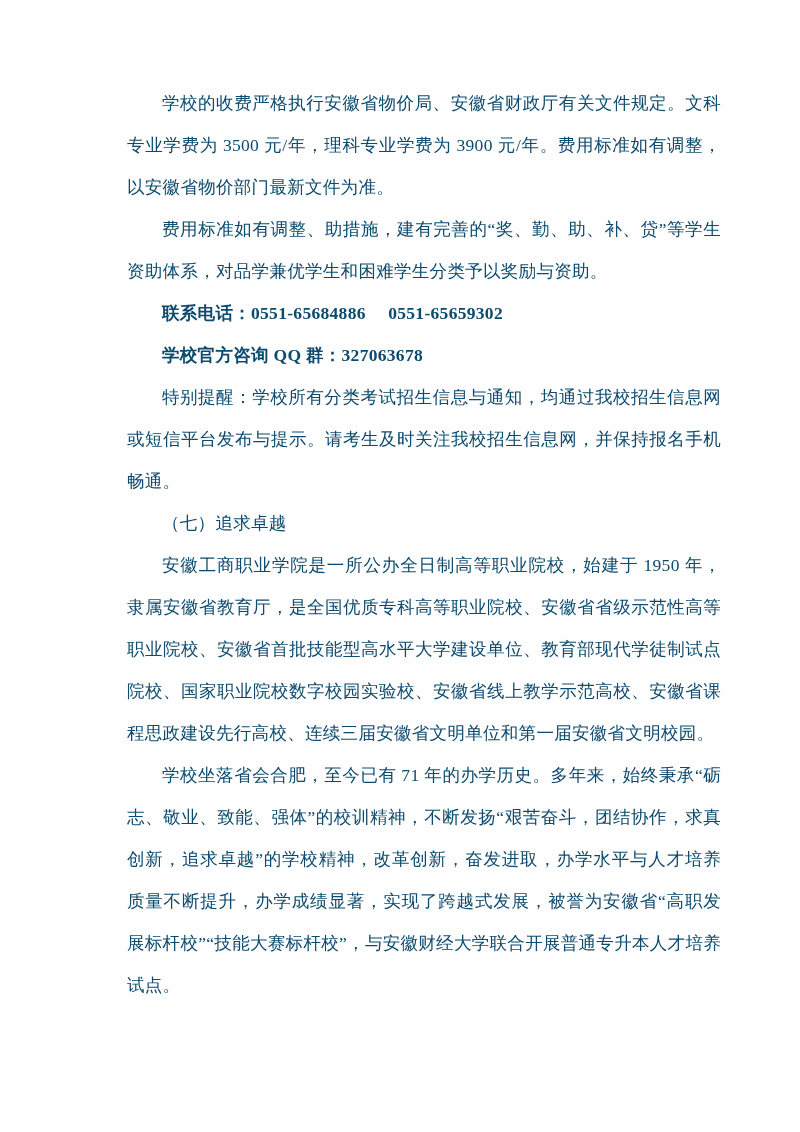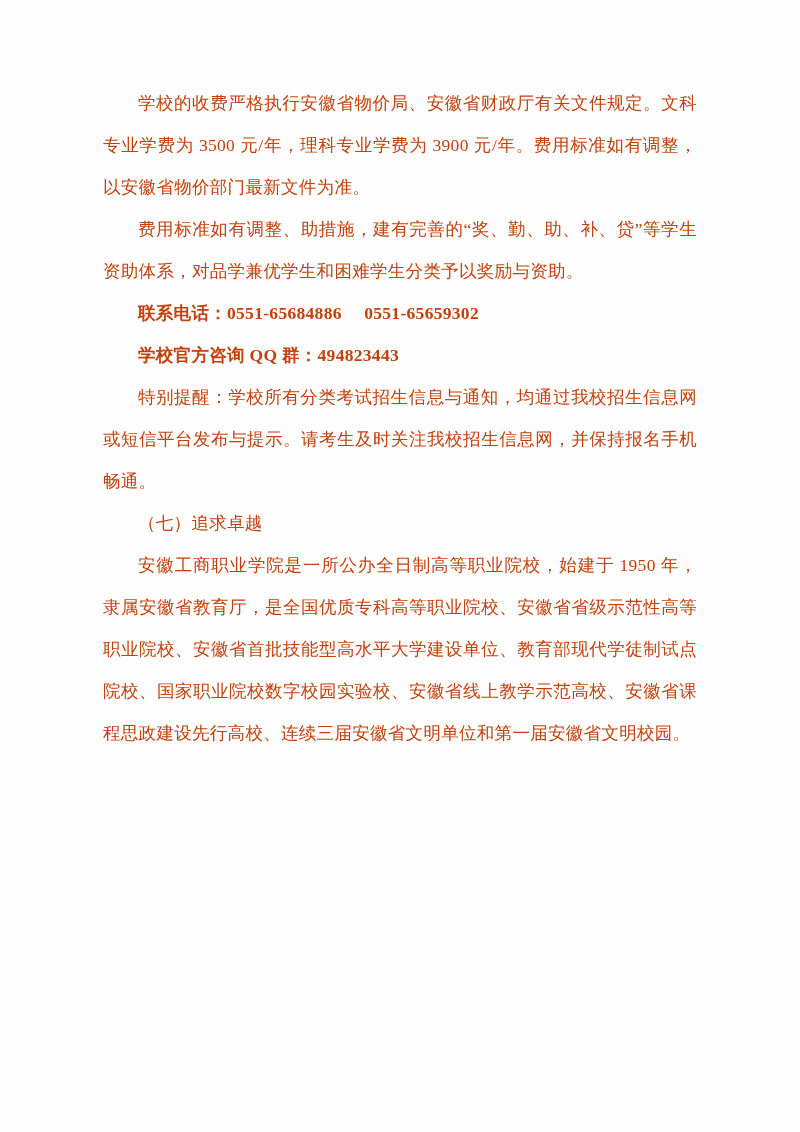--- a/index.html
+++ b/index.html
@@ -15,24 +15,25 @@
   }
   .page {
     box-sizing: border-box;
     width: 800px;
     height: 1132px;
     padding: 82px 103px 40px 103px;
     background: #fefefe;
   }
   .content {
     width: 594px;
-    color: #c2410c;
+    color: #0c4a6e;
     font-size: 17.5px;
     line-height: 42px;
     letter-spacing: 0.3px;
+    margin-left: 24px;
   }
   .para {
     text-align: justify;
     text-indent: 2em;
     margin: 0;
   }
   .heading {
     font-weight: bold;
     text-indent: 2em;
     margin: 0;
@@ -55,23 +56,24 @@
 
     <p class="para">学校的收费严格执行安徽省物价局、安徽省财政厅有关文件规定。文科专业学费为 3500 元/年，理科专业学费为 3900 元/年。费用标准如有调整，以安徽省物价部门最新文件为准。</p>
 
 
     <p class="para">费用标准如有调整、助措施，建有完善的“奖、勤、助、补、贷”等学生资助体系，对品学兼优学生和困难学生分类予以奖励与资助。</p>
 
 
 
     <p class="bold-line">联系电话：0551-65684886　 0551-65659302</p>
 
-    <p class="bold-line">学校官方咨询 QQ 群：494823443</p>
+    <p class="bold-line">学校官方咨询 QQ 群：327063678</p>
 
     <p class="para">特别提醒：学校所有分类考试招生信息与通知，均通过我校招生信息网或短信平台发布与提示。请考生及时关注我校招生信息网，并保持报名手机畅通。</p>
 
     <p class="plain-line">（七）追求卓越</p>
 
     <p class="para">安徽工商职业学院是一所公办全日制高等职业院校，始建于 1950 年，隶属安徽省教育厅，是全国优质专科高等职业院校、安徽省省级示范性高等职业院校、安徽省首批技能型高水平大学建设单位、教育部现代学徒制试点院校、国家职业院校数字校园实验校、安徽省线上教学示范高校、安徽省课程思政建设先行高校、连续三届安徽省文明单位和第一届安徽省文明校园。</p>
 
+    <p class="para">学校坐落省会合肥，至今已有 71 年的办学历史。多年来，始终秉承“砺志、敬业、致能、强体”的校训精神，不断发扬“艰苦奋斗，团结协作，求真创新，追求卓越”的学校精神，改革创新，奋发进取，办学水平与人才培养质量不断提升，办学成绩显著，实现了跨越式发展，被誉为安徽省“高职发展标杆校”“技能大赛标杆校”，与安徽财经大学联合开展普通专升本人才培养试点。</p>
 
   </div>
 </div>
 
 </body></html>

